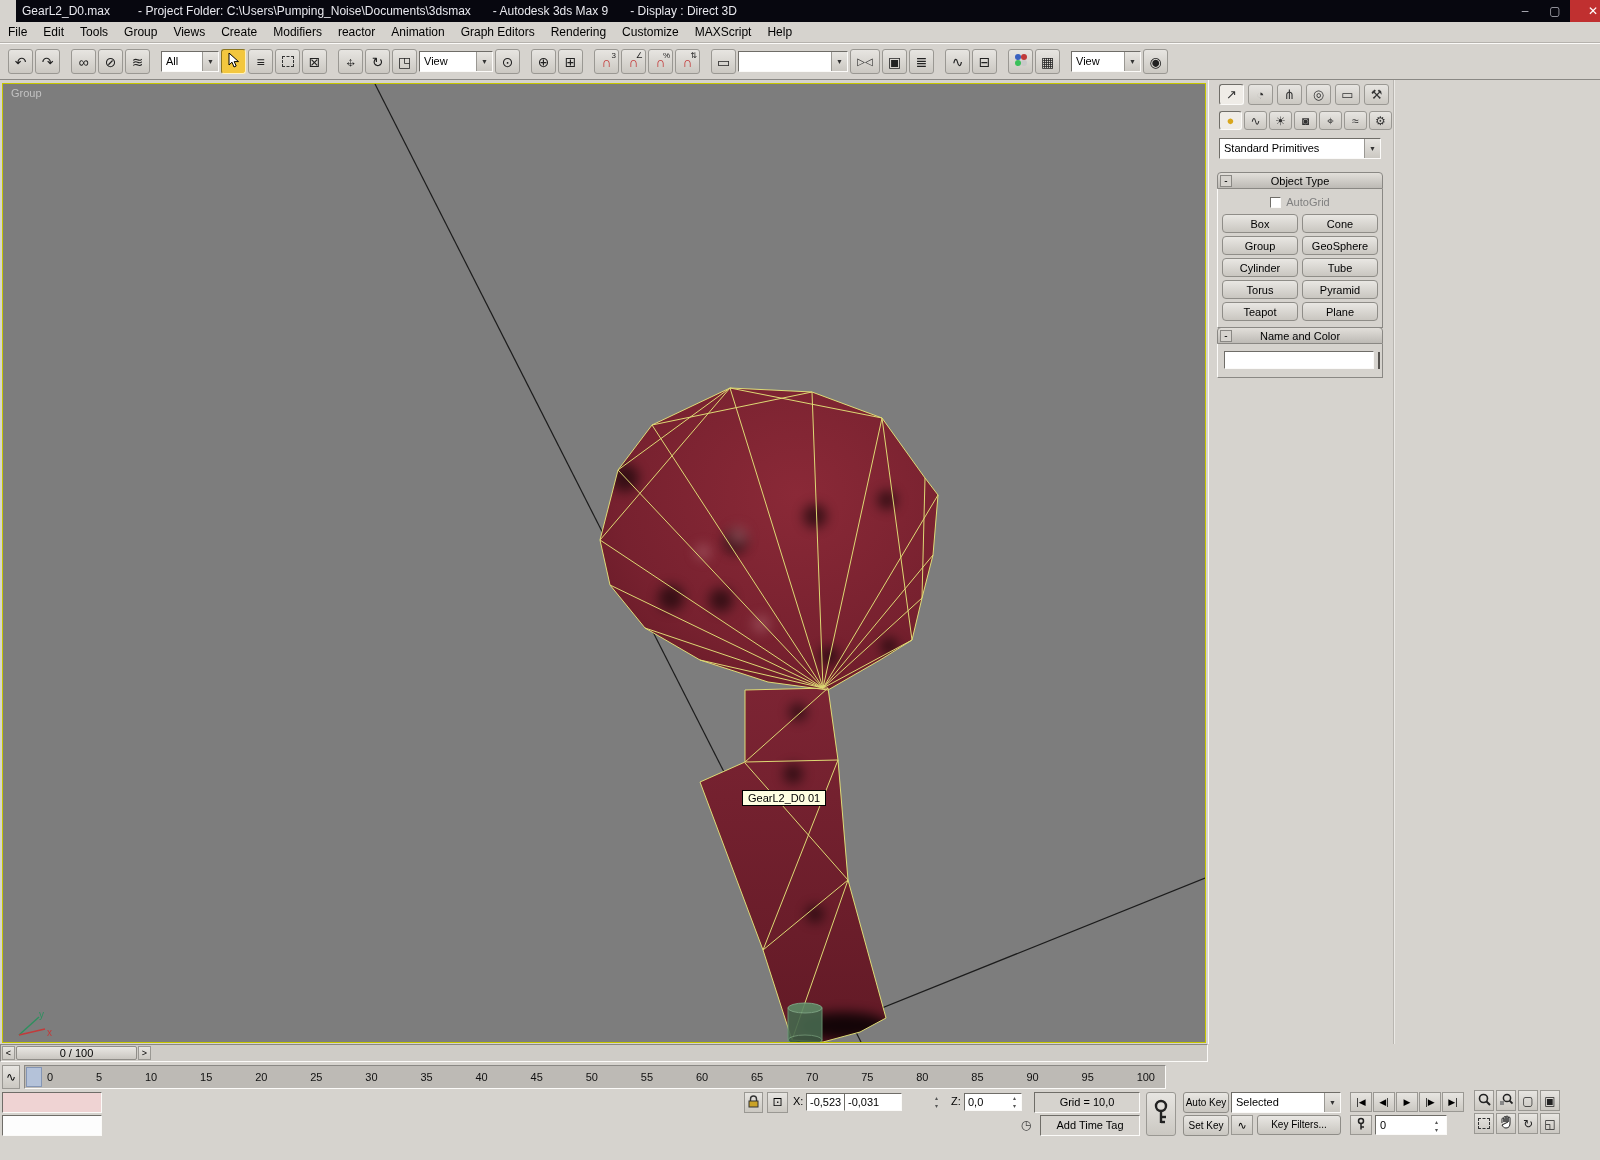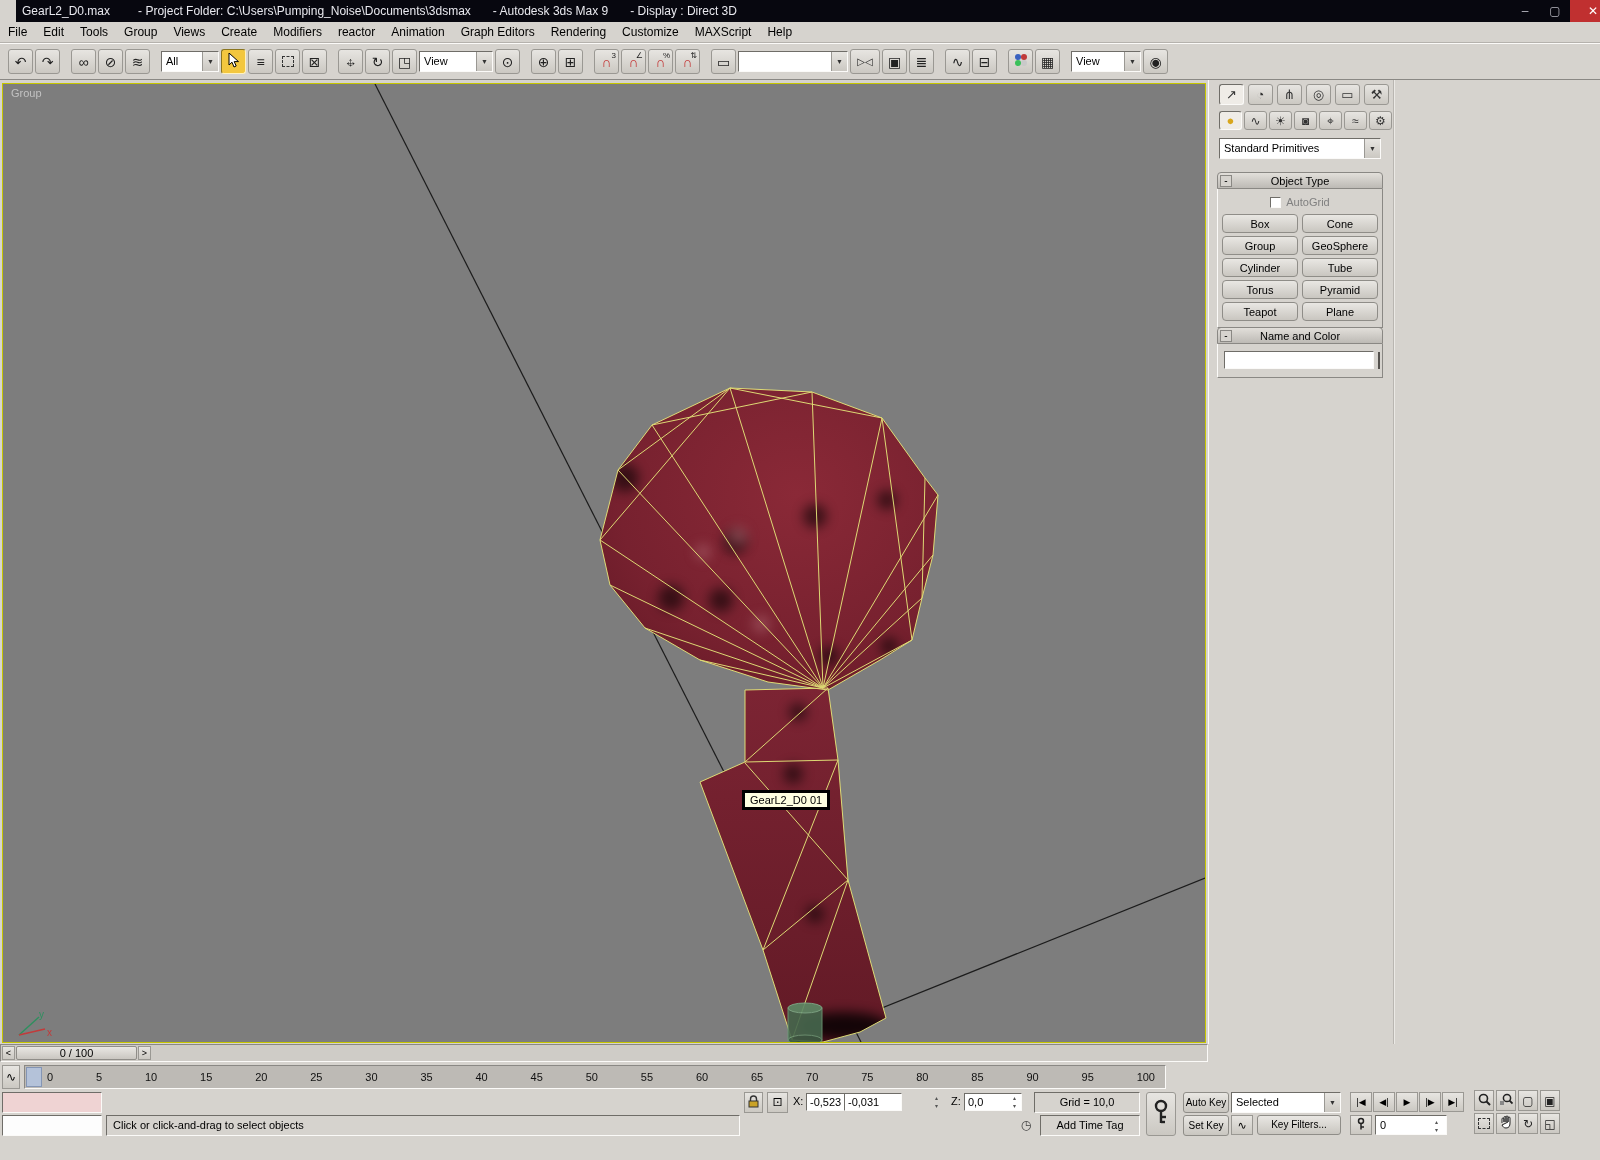--- a/index.html
+++ b/index.html
@@ -35,21 +35,21 @@
   .dd { display:inline-flex; align-items:stretch; height:21px; background:#fff; border:1px solid; border-color:#6f6d68 #fbfaf8 #fbfaf8 #6f6d68; flex:none; }
   .dd .val { flex:1; padding:0 4px; font-size:11px; line-height:19px; overflow:hidden; white-space:nowrap; }
   .dd .arrow { width:16px; background:linear-gradient(#e7e5e1,#cbc8c2); border-left:1px solid #9a9893; display:flex; align-items:center; justify-content:center; font-size:7px; color:#333; }
   .w58 { width:58px; } .w74 { width:74px; } .w110 { width:110px; } .w70 { width:70px; }
 
   
   .main { position:absolute; left:0; top:80px; width:1600px; height:964px; background:#d6d3ce; }
   .viewport { position:absolute; left:2px; top:3px; width:1204px; height:960px; border:1px solid #c6c600; background:#7d7d7d; }
   .viewport svg.scene { position:absolute; left:0; top:0; }
   .vp-label { position:absolute; left:8px; top:3px; color:#c2c2c2; font-size:11px; }
-  .tooltip { position:absolute; left:739px; top:706px; background:#ffffe1; border:3px solid #000000; font-size:11px; padding:1px 5px; white-space:nowrap; }
+  .tooltip { position:absolute; left:739px; top:706px; background:#ffffe1; border:1px solid #000000; font-size:11px; padding:1px 5px; white-space:nowrap; }
   .tripod { position:absolute; left:6px; top:925px; }
 
   
   .cmdpanel { position:absolute; left:1208px; top:0; width:392px; height:964px; background:#d6d3ce; border-left:1px solid #fbfaf8; }
   .cp-divider { position:absolute; left:184px; top:0; bottom:0; width:2px; border-left:1px solid #b9b6b1; border-right:1px solid #ebe9e5; }
   .cp-tabs { position:absolute; left:10px; top:4px; display:flex; gap:4px; }
   .cp-tabs span { width:25px; height:21px; display:inline-flex; align-items:center; justify-content:center; font-size:13px; background:linear-gradient(#e7e5e1,#cbc8c2); border:1px solid #9a9893; border-radius:3px; color:#333; }
   .cp-tabs span.active { background:#efece7; border-color:#6f6d68 #fbfaf8 #fbfaf8 #6f6d68; }
   .cp-subtabs { position:absolute; left:10px; top:31px; display:flex; gap:2px; }
   .cp-subtabs span { width:23px; height:19px; display:inline-flex; align-items:center; justify-content:center; font-size:12px; background:linear-gradient(#e7e5e1,#cbc8c2); border:1px solid #9a9893; border-radius:3px; color:#333; }
@@ -481,21 +481,20 @@
     <div class="grid-field sunken">Grid = 10,0</div>
     <span class="keybtn">
       <span><svg width="20" height="28" viewBox="0 0 20 28">
             <circle cx="10" cy="7" r="5" fill="none" stroke="#222" stroke-width="2.4"></circle>
             <line x1="10" y1="12" x2="10" y2="24" stroke="#222" stroke-width="2.4"></line>
             <line x1="10" y1="18" x2="15" y2="18" stroke="#222" stroke-width="2.4"></line>
             <line x1="10" y1="23" x2="14" y2="23" stroke="#222" stroke-width="2.4"></line>
           </svg></span>
     </span>
 
-    <div class="prompt-field sunken">Click or click-and-drag to select objects</div>
     <span class="ttag-icon">◷</span>
     <div class="ttag-field sunken">Add Time Tag</div>
 
     <span class="akbtn" style="top:48px;">Auto Key</span>
     <span class="akbtn" style="top:71px;">Set Key</span>
     <span class="dd sel-dd">
       <span class="val">Selected</span>
       <span class="arrow">▼</span>
     </span>
     <span class="kf-icon">∿</span>

